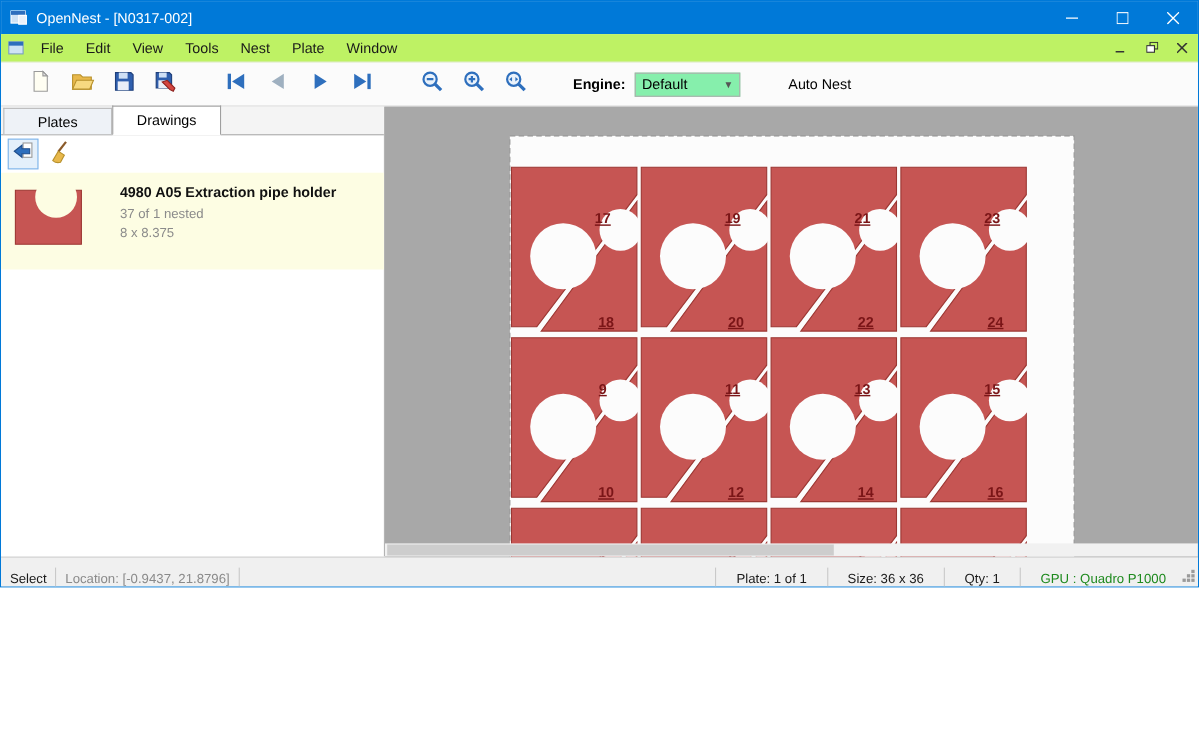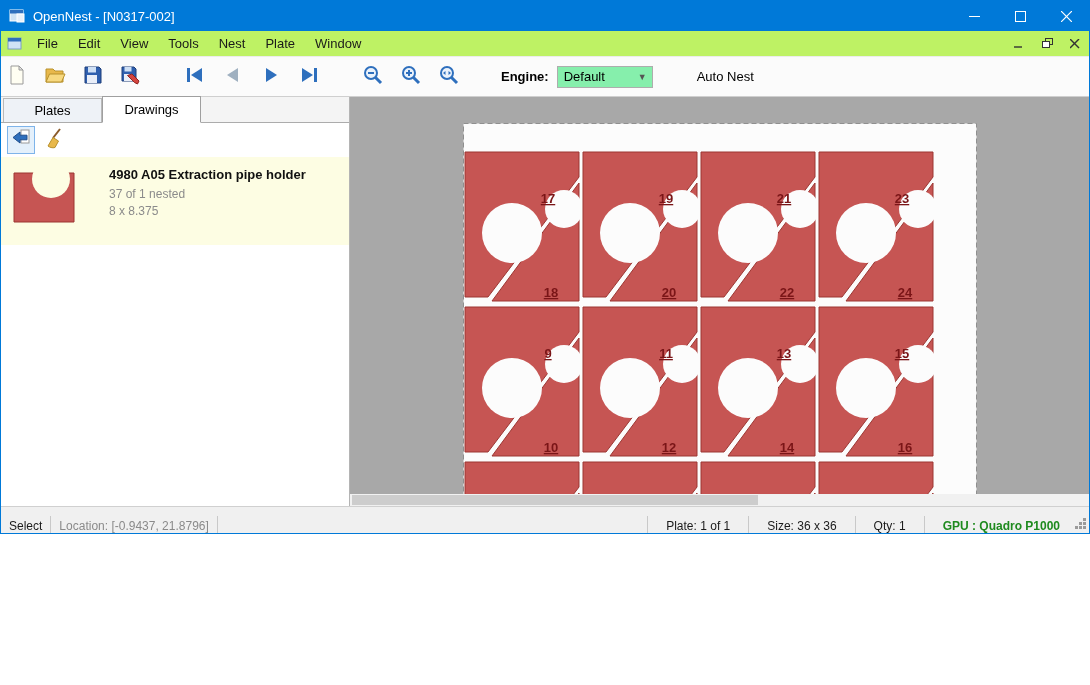--- a/index.html
+++ b/index.html
@@ -14,21 +14,21 @@
   .win-btn { width:46px; height:100%; display:flex; align-items:center; justify-content:center; }
 
   
   .menubar { height:26px; background:#bef264; display:flex; align-items:center; flex:0 0 26px; border-bottom:1px solid #ececec; }
   .mdi-icon { margin:0 4px 0 6px; display:flex; }
   .menu-item { font-size:13px; color:#1a1a1a; padding:4px 10px; cursor:default; }
   .mdi-btns { margin-left:auto; display:flex; align-items:center; height:100%; }
   .mdi-btn { width:28px; height:100%; display:flex; align-items:center; justify-content:center; }
 
   
-  .toolbar { height:40px; flex:0 0 40px; background:#fbfbfb; border-bottom:1px solid #cfcfcf; display:flex; align-items:center; padding:0 0; }
+  .toolbar { height:40px; flex:0 0 40px; background:#fbfbfb; border-bottom:1px solid #cfcfcf; display:flex; align-items:center; padding:0 20px; }
   .tb-btn { width:32px; height:32px; display:flex; align-items:center; justify-content:center; margin-right:6px; }
   .tb-gap { width:26px; }
   .engine-label { font-size:13px; font-weight:bold; margin:0 8px 0 30px; }
   .combo { width:96px; height:22px; border:1px solid #adadad; background:#86efac; display:flex; align-items:center; font-size:13px; padding-left:6px; }
   .combo .caret { margin-left:auto; padding:0 5px; color:#555; font-size:9px; }
   .autonest { font-size:13px; margin-left:38px; padding:4px 6px; }
 
   
   .content { flex:1 1 auto; display:flex; min-height:0; }
   .left-panel { width:349px; flex:0 0 349px; background:#fff; border-right:1px solid #b4b4b4; display:flex; flex-direction:column; }
@@ -360,21 +360,21 @@
     <span class="muted">Location: [-0.9437, 21.8796]</span>
     <span class="sb-sep"></span>
     <span class="sb-spacer"></span>
     <span class="sb-sep"></span>
     <span class="sb-seg">Plate: 1 of 1</span>
     <span class="sb-sep"></span>
     <span class="sb-seg">Size: 36 x 36</span>
     <span class="sb-sep"></span>
     <span class="sb-seg">Qty: 1</span>
     <span class="sb-sep"></span>
-    <span class="sb-seg" style="color: rgb(30, 138, 30); font-weight: bold;">GPU : Quadro P1000</span>
+    <span class="sb-seg" style="color: rgb(30, 138, 30);">GPU : Quadro P1000</span>
     <span class="grip">
       <svg width="13" height="13">
           <g fill="#9a9a9a">
             <rect x="9" y="1" width="3" height="3"></rect>
             <rect x="9" y="5" width="3" height="3"></rect>
             <rect x="9" y="9" width="3" height="3"></rect>
             <rect x="5" y="5" width="3" height="3"></rect>
             <rect x="5" y="9" width="3" height="3"></rect>
             <rect x="1" y="9" width="3" height="3"></rect>
           </g>

